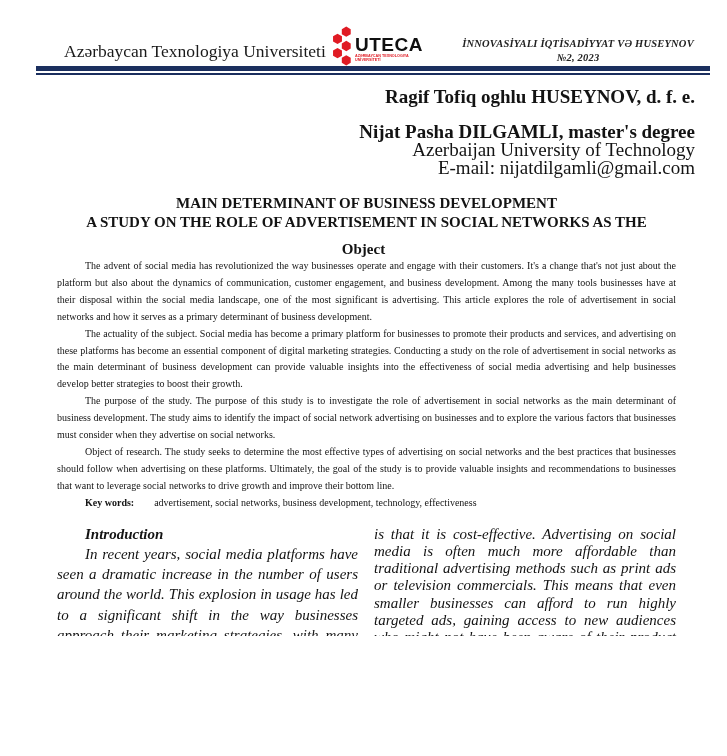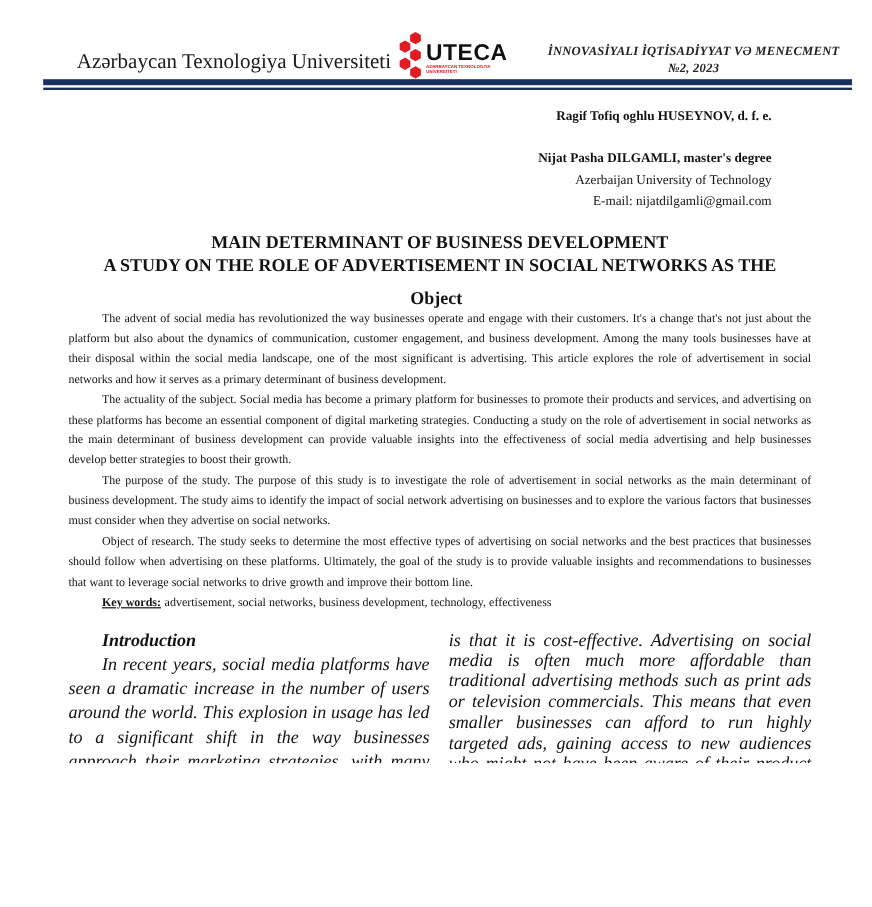--- a/index.html
+++ b/index.html
@@ -39,35 +39,35 @@
   .journal{
     position:absolute;left:448px;top:37px;width:260px;
     text-align:center;font-style:italic;font-weight:bold;
     font-size:10.5px;line-height:13.5px;color:#222;
     letter-spacing:0.2px;
   }
   .rule-thick{position:absolute;left:36px;top:66px;width:674px;height:4.5px;background:var(--rule-navy);}
   .rule-thin{position:absolute;left:36px;top:73px;width:674px;height:2px;background:var(--rule-navy);}
   
   .content{padding-top:88px;}
-  .authors{text-align:right;padding-right:84px;font-size:11px;line-height:18px;}
+  .authors{text-align:right;padding-right:32px;font-size:19px;line-height:18px;}
   .authors .a1{font-weight:bold;margin:0 0 17px 0;}
   .authors .a2{font-weight:bold;margin:0;}
   .authors p{margin:0;}
   .title{
     margin-top:17px;padding:0 51px 0 57px;
     text-align:center;font-weight:bold;font-size:15px;line-height:19px;
   }
   .summary-head{margin-top:8px;text-align:center;font-weight:bold;font-size:15px;line-height:18px;}
   .summary{
     padding:0 51px 0 57px;margin-top:0;
     font-size:10px;line-height:16.9px;text-align:justify;
   }
   .summary p{margin:0;text-indent:28px;}
-  .kw-label{font-weight:bold;margin-right:3px;text-decoration:underline;}
+  .kw-label{font-weight:bold;margin-right:20px;}
   
   .columns{
     display:flex;gap:16px;padding:0 51px 0 57px;margin-top:12px;
     font-size:15px;text-align:justify;
   }
   .col-left{width:301px;line-height:20.3px;}
   .col-right{flex:1;line-height:17.3px;padding-top:2px;}
   .col-left .sec-head{margin:0;font-size:15px;font-weight:bold;text-indent:28px;}
   .columns p{margin:0;font-style:italic;}
   .col-left p.body{text-indent:28px;}
@@ -91,21 +91,21 @@
       <div class="logo-text">
         <div class="wordmark">UTECA</div>
         <div class="logo-sub">
           <div>AZƏRBAYCAN TEXNOLOGIYA</div>
           <div>UNİVERSİTETİ</div>
         </div>
       </div>
     </div>
 
     <div class="journal">
-      <div>İNNOVASİYALI İQTİSADİYYAT VƏ MENECMENT</div>
+      <div>İNNOVASİYALI İQTİSADİYYAT VƏ HUSEYNOV</div>
       <div>№2, 2023</div>
     </div>
   </header>
 
   <div class="rule-thick"></div>
   <div class="rule-thin"></div>
 
   <div class="content">
 
     <div class="authors">

